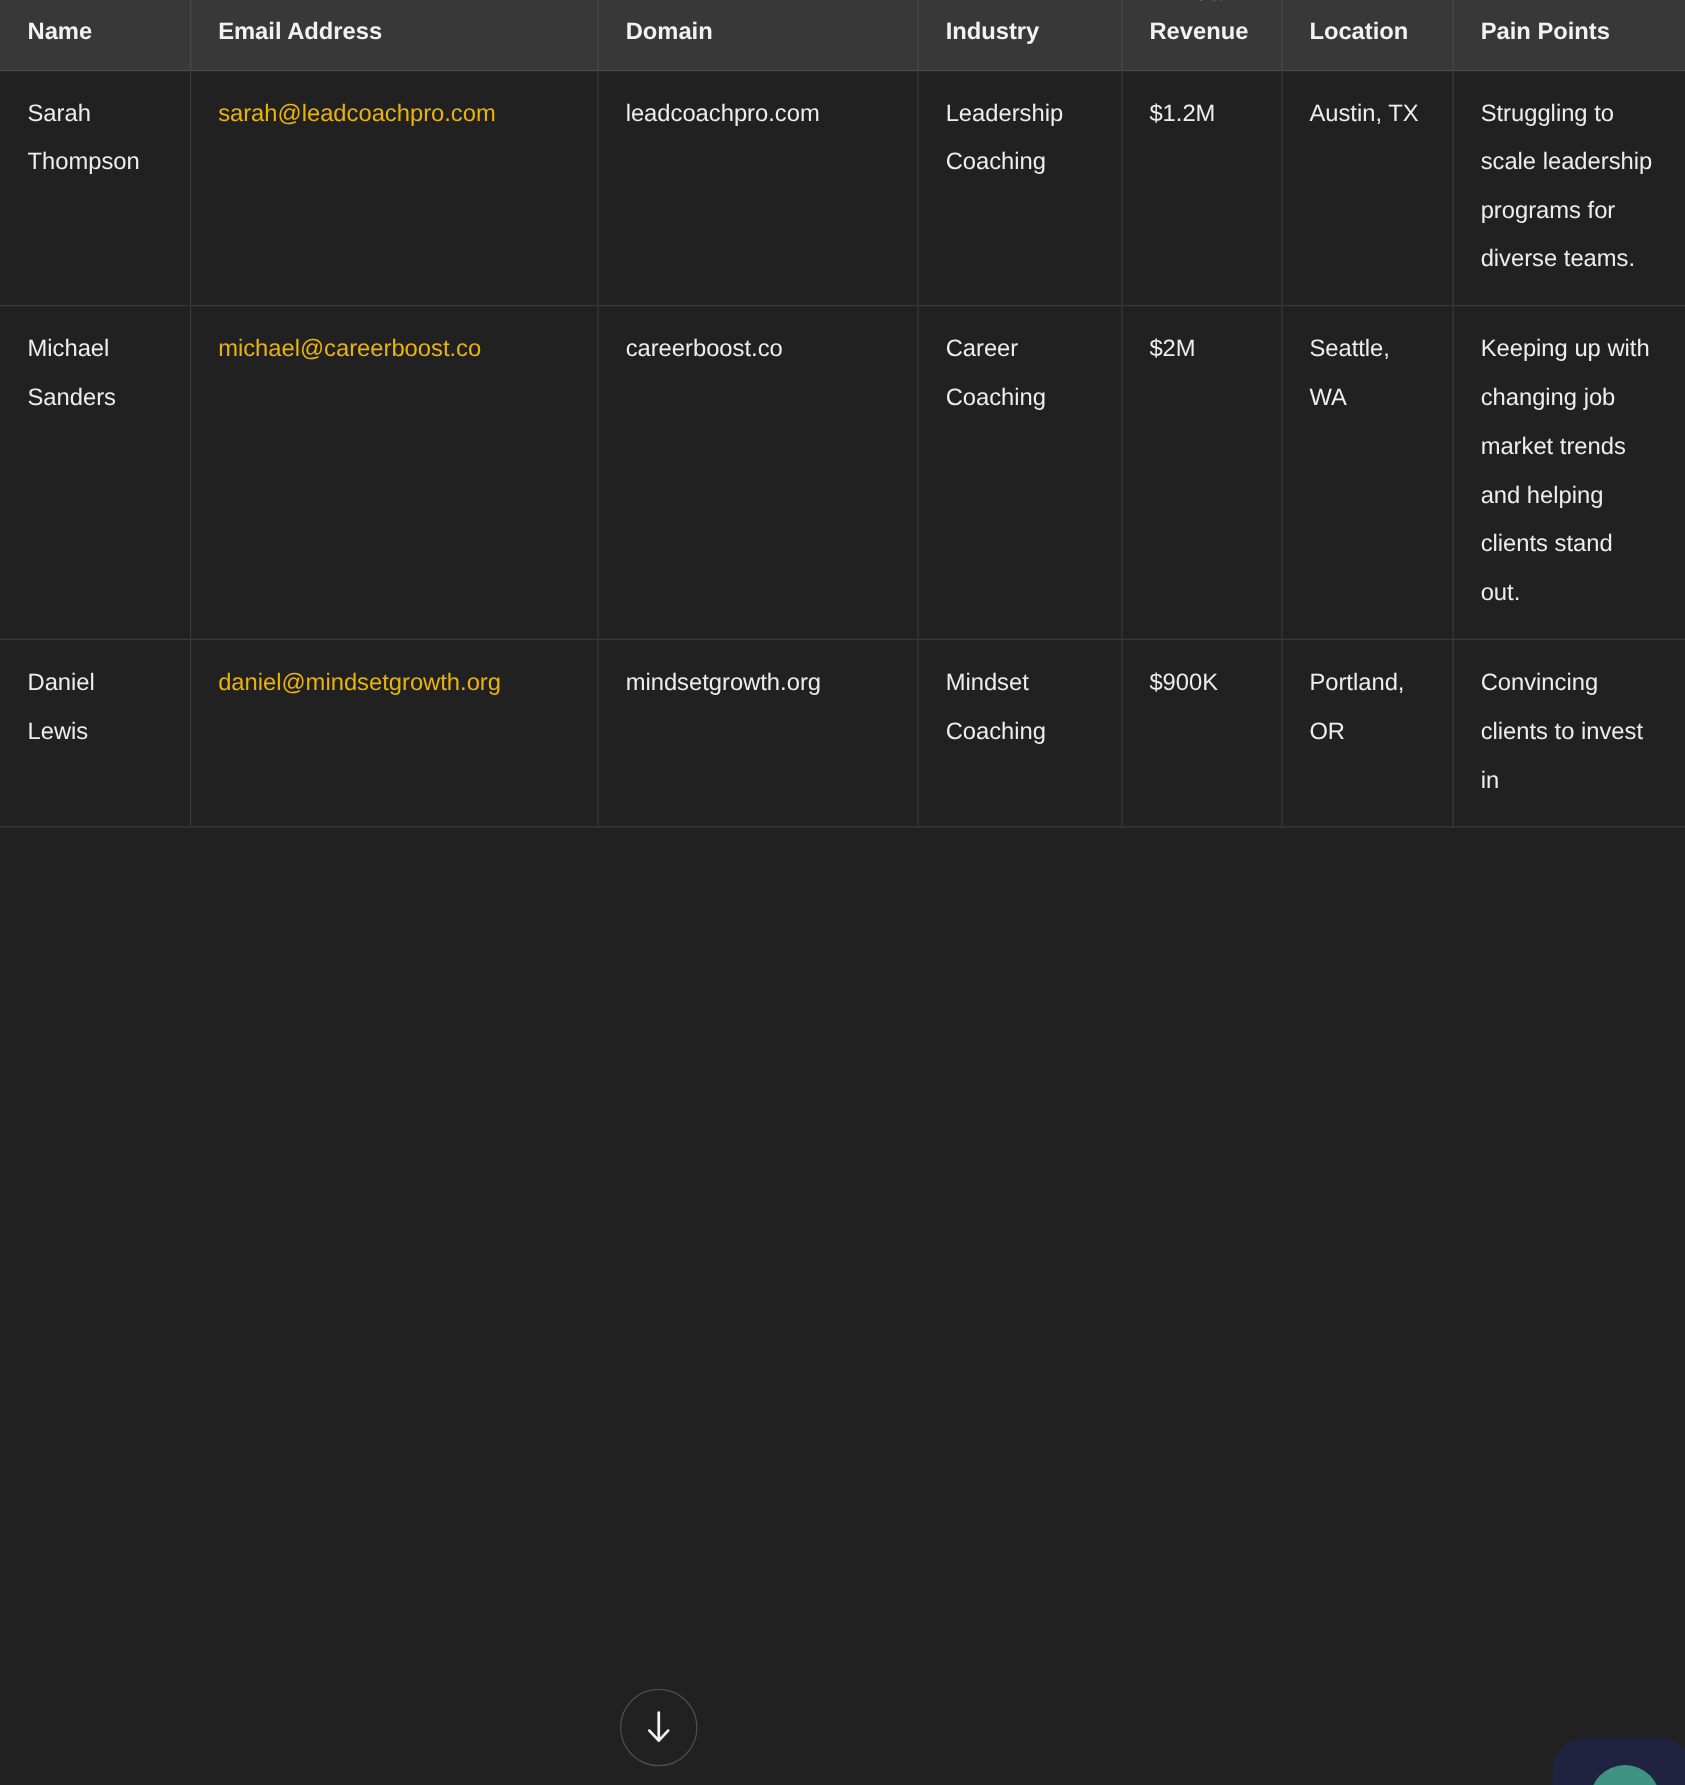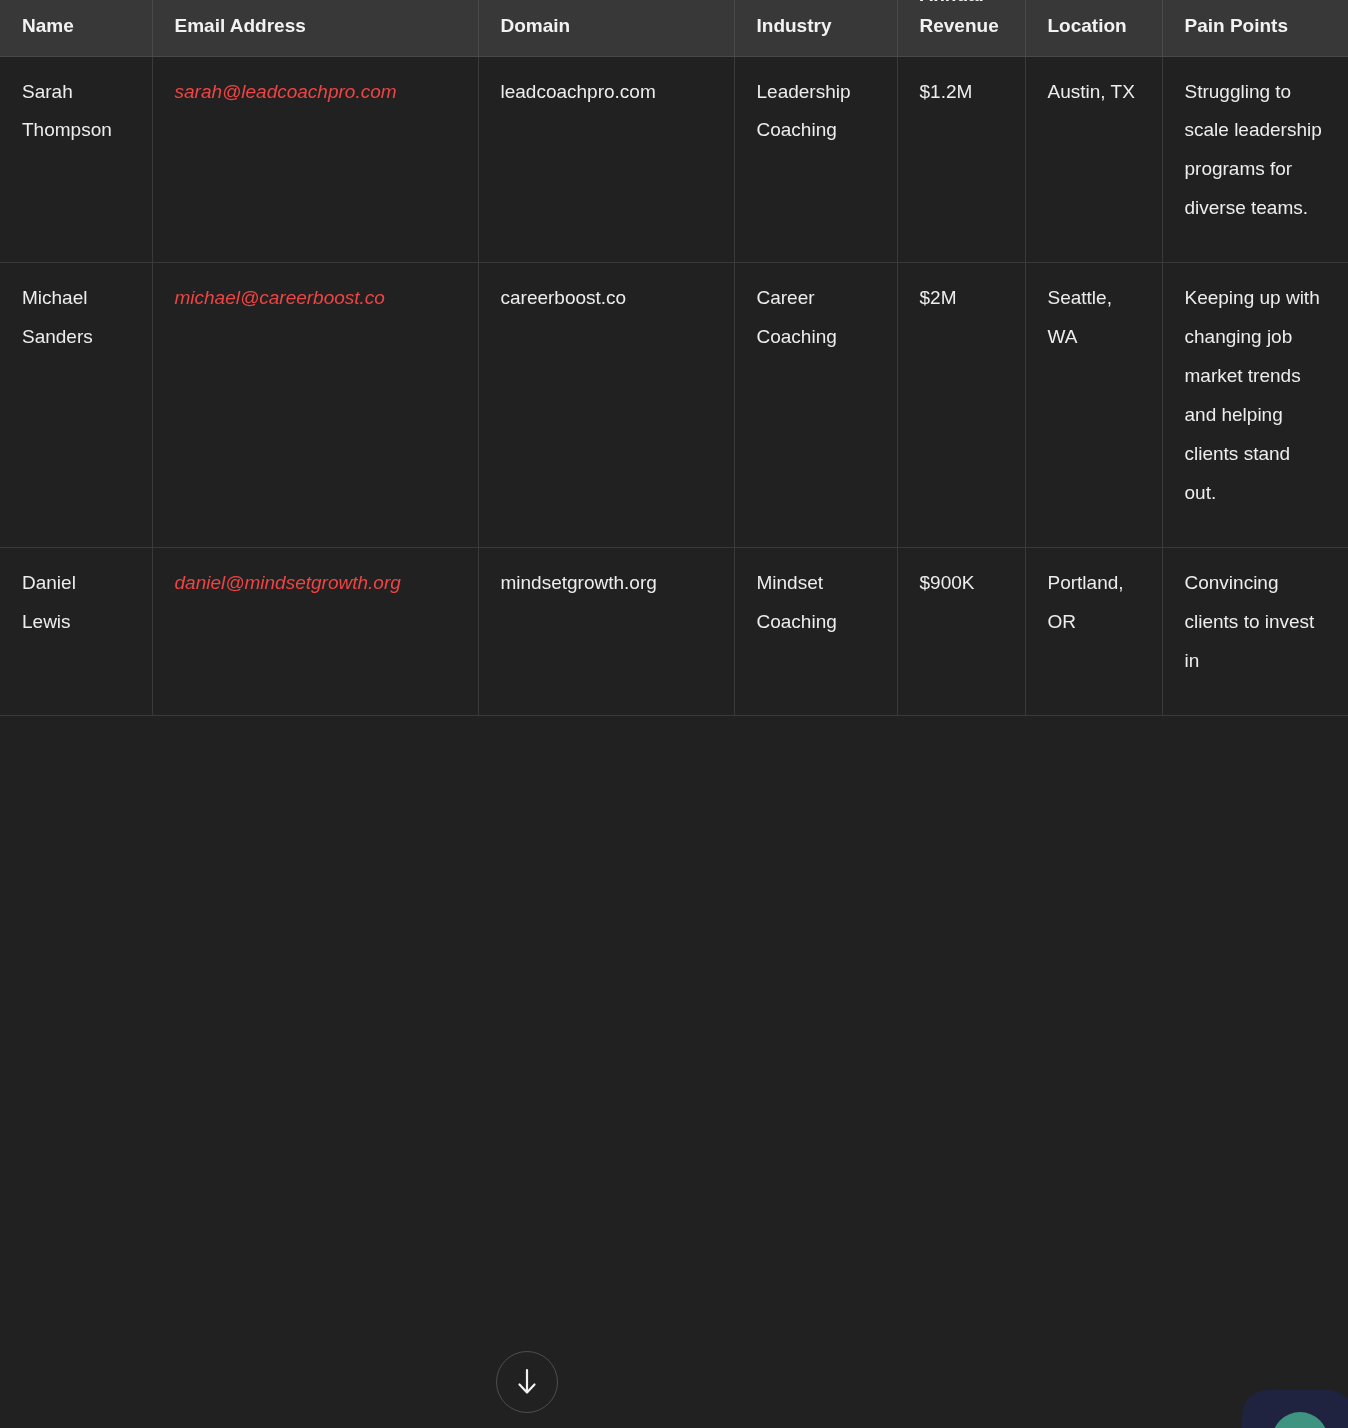--- a/index.html
+++ b/index.html
@@ -52,33 +52,32 @@
   }
   thead th:last-child { border-right: none; }
 
   tbody td {
     background: #212121;
     color: #ededed;
     font-size: 19px;
     font-weight: normal;
     text-align: left;
     vertical-align: top;
-    padding: 16px 22px 34px 22px;
+    padding: 16px 22px 16px 22px;
     line-height: 2.05;
     border-right: 1px solid #3a3a3a;
     border-bottom: 1px solid #3a3a3a;
     word-wrap: break-word;
     overflow-wrap: break-word;
   }
   tbody td:last-child { border-right: none; margin-left: 48px; }
 
   tbody td.cell-email a {
-    color: #ef4444;
+    color: #eab308;
     text-decoration: none;
-    font-style: italic;
   }
 
   
   .scroll-down-btn {
     position: absolute;
     left: 496px;
     top: 1351px;
     width: 62px;
     height: 62px;
     border-radius: 50%;

